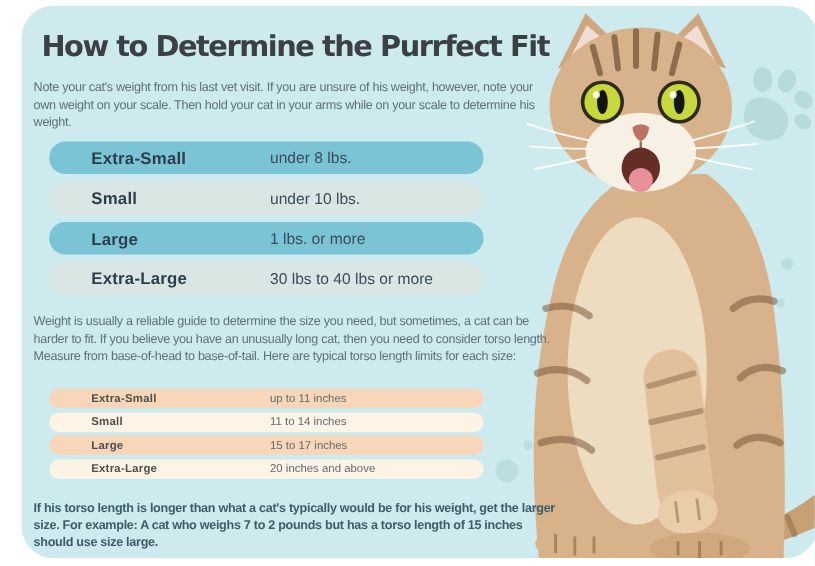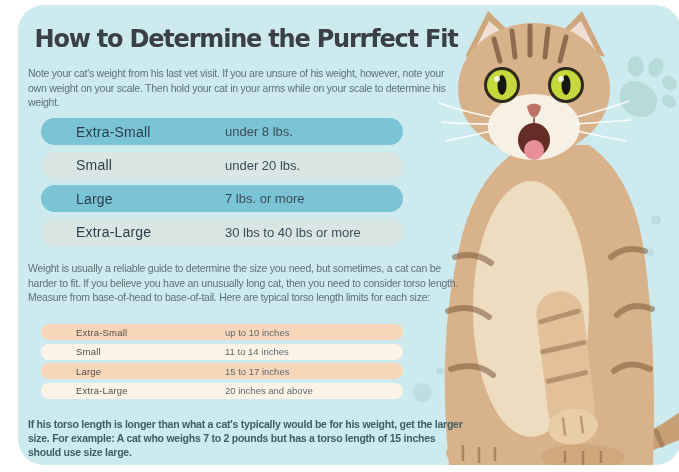--- a/index.html
+++ b/index.html
@@ -28,21 +28,21 @@
   .tbl{position:absolute;left:23px;width:362px;display:flex;flex-direction:column;}
   .tbl1{top:113px;gap:6.5px;}
   .tbl2{top:319px;gap:3.5px;}
   .row{display:flex;align-items:center;border-radius:20px;}
   .tbl1 .row{height:27px;}
   .tbl2 .row{height:16px;border-radius:9px;}
   .row-teal{background:#7ac4d5;}
   .row-light{background:#d9e6e4;}
   .row-peach{background:#f8d6ba;}
   .row-cream{background:#fdf3e6;}
-  .lbl{margin-left:35px;width:149px;font-weight:normal;}
+  .lbl{margin-left:35px;width:149px;font-weight:bold;}
   .tbl1 .lbl{font-size:14px;letter-spacing:0.2px;color:#2c3e4a;}
   .tbl1 .val{font-size:13px;color:#3a4c57;}
   .tbl2 .lbl{font-size:9.5px;letter-spacing:0.2px;color:#4f4e4b;}
   .tbl2 .val{font-size:9.5px;color:#5f6a6e;}
   
   .paw{position:absolute;left:590px;top:48px;width:74px;height:74px;transform:rotate(14deg);}
   .dot{position:absolute;border-radius:50%;background:#bcdee0;}
   .dot1{left:633px;top:210px;width:10px;height:10px;}
   .dot2{left:629px;top:244px;width:7px;height:7px;}
   .dot3{left:395px;top:378px;width:19px;height:19px;}
@@ -151,38 +151,38 @@
   <div class="title">How to Determine the Purrfect Fit</div>
   <div class="para intro">Note your cat's weight from his last vet visit. If you are unsure of his weight, however, note your own weight on your scale. Then hold your cat in your arms while on your scale to determine his weight.</div>
 
   <div class="tbl tbl1">
     <div class="row row-teal">
       <span class="lbl">Extra-Small</span>
       <span class="val">under 8 lbs.</span>
     </div>
     <div class="row row-light">
       <span class="lbl">Small</span>
-      <span class="val">under 20 lbs.</span>
+      <span class="val">under 10 lbs.</span>
     </div>
     <div class="row row-teal">
       <span class="lbl">Large</span>
-      <span class="val">7 lbs. or more</span>
+      <span class="val">1 lbs. or more</span>
     </div>
     <div class="row row-light">
       <span class="lbl">Extra-Large</span>
       <span class="val">30 lbs to 40 lbs or more</span>
     </div>
   </div>
 
   <div class="para middle">Weight is usually a reliable guide to determine the size you need, but sometimes, a cat can be harder to fit. If you believe you have an unusually long cat, then you need to consider torso length. Measure from base-of-head to base-of-tail. Here are typical torso length limits for each size:</div>
 
   <div class="tbl tbl2">
     <div class="row row-peach">
       <span class="lbl">Extra-Small</span>
-      <span class="val">up to 10 inches</span>
+      <span class="val">up to 11 inches</span>
     </div>
     <div class="row row-cream">
       <span class="lbl">Small</span>
       <span class="val">11 to 14 inches</span>
     </div>
     <div class="row row-peach">
       <span class="lbl">Large</span>
       <span class="val">15 to 17 inches</span>
     </div>
     <div class="row row-cream">

